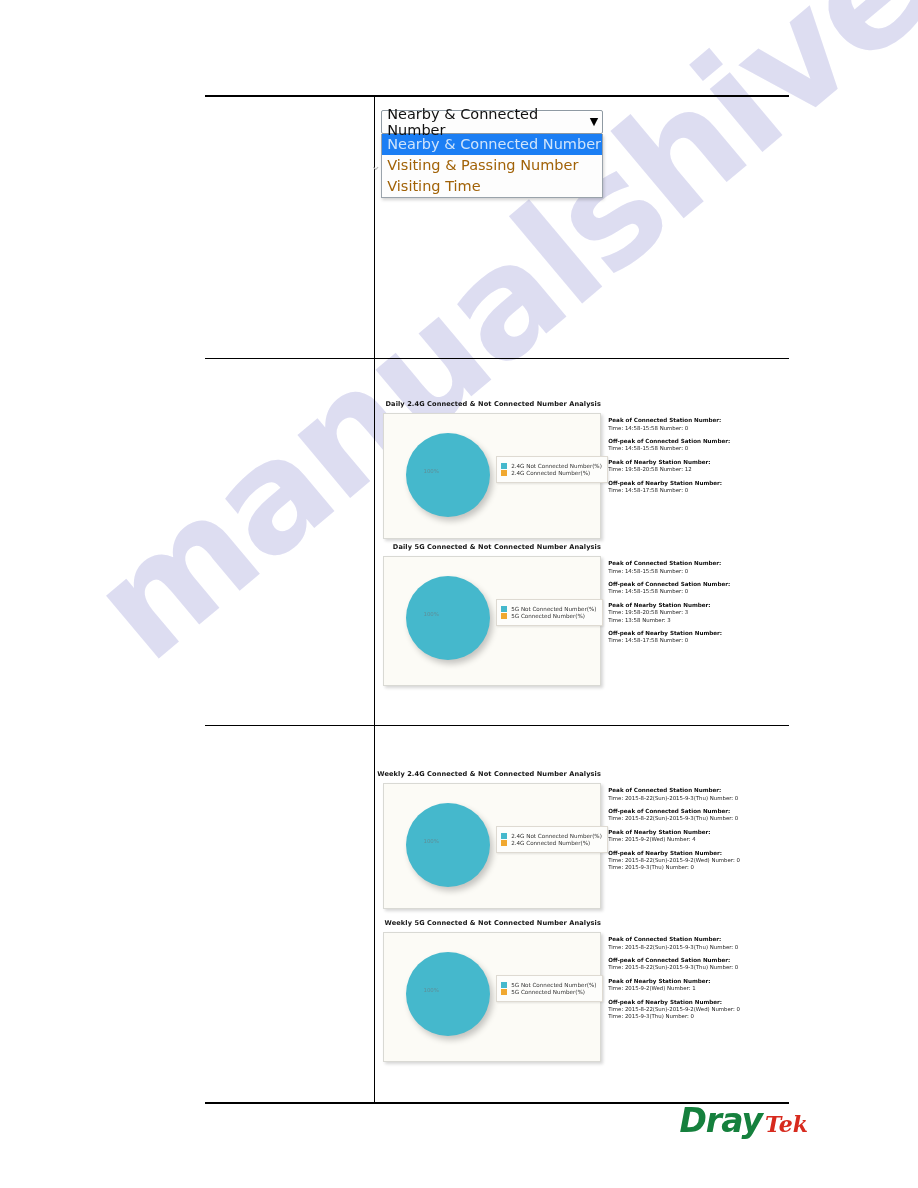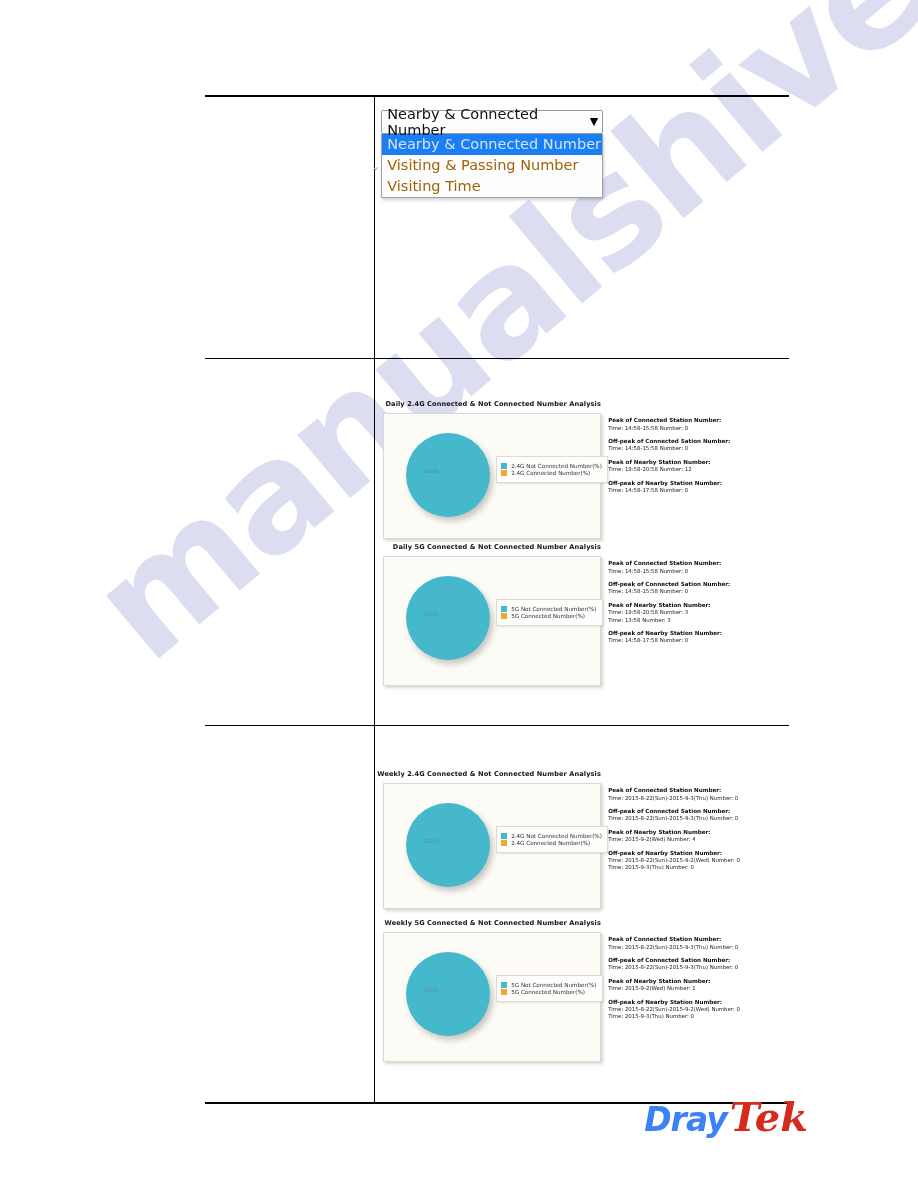--- a/index.html
+++ b/index.html
@@ -140,25 +140,25 @@
   }
 
   
   #logo{
     position:absolute;right:110px;bottom:48px;
     white-space:nowrap;z-index:12;
   }
   .logo-dray{
     font-family:"DejaVu Sans", sans-serif;
     font-style:italic;font-weight:700;font-size:33px;
-    color:#3b82f6;letter-spacing:-1px;
+    color:#15803d;letter-spacing:-1px;
   }
   .logo-tek{
     font-family:"DejaVu Serif", serif;
-    font-style:italic;font-weight:700;font-size:40px;
+    font-style:italic;font-weight:700;font-size:22px;
     color:#d72a1e;margin-left:3px;
   }
 </style>
 </head>
 <body>
 
 <div id="watermark">
   <div class="wm-text">manualshive</div>
 </div>
 

